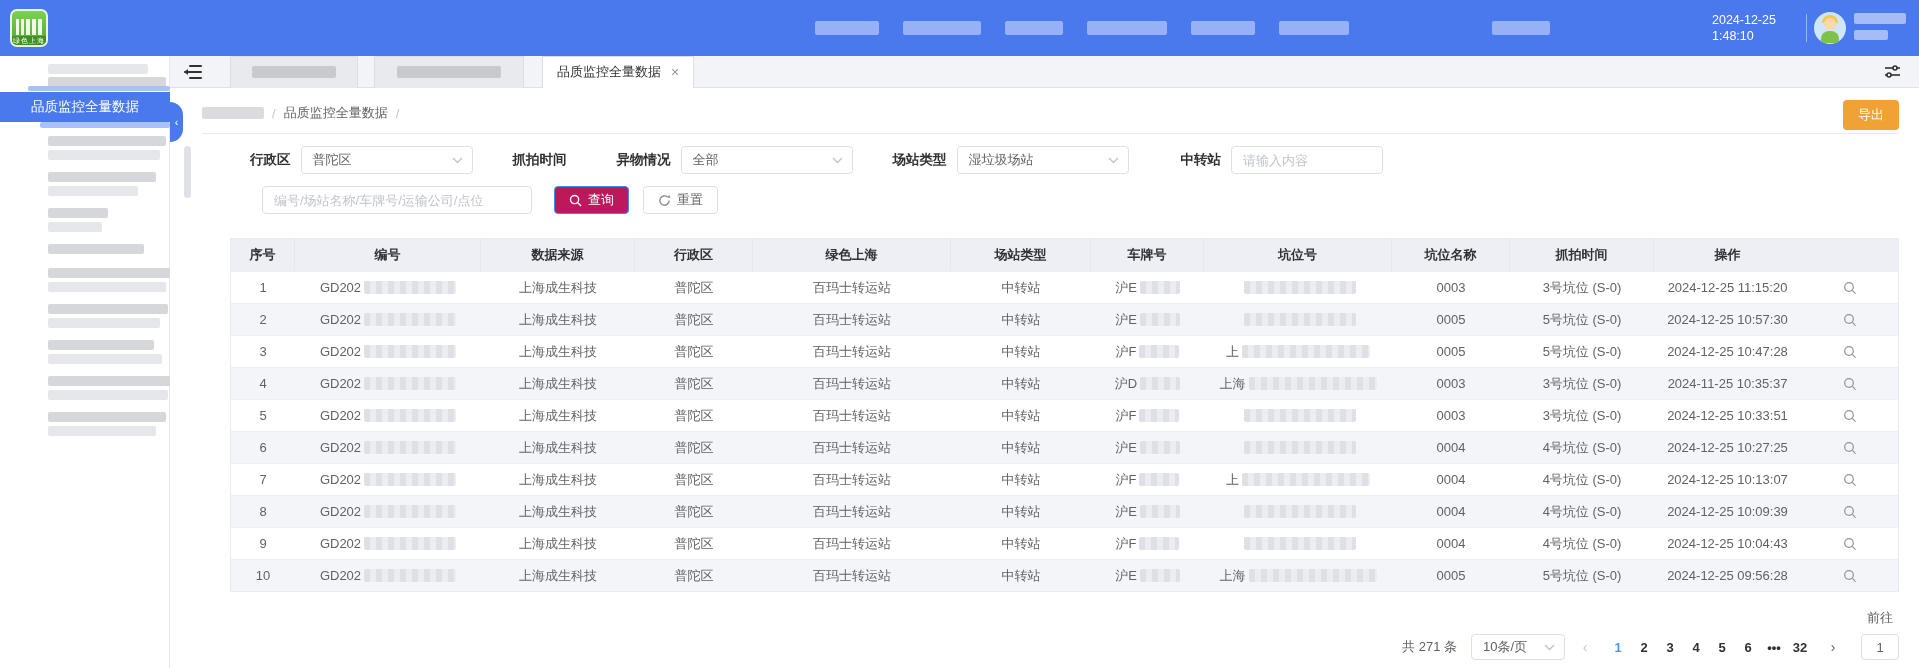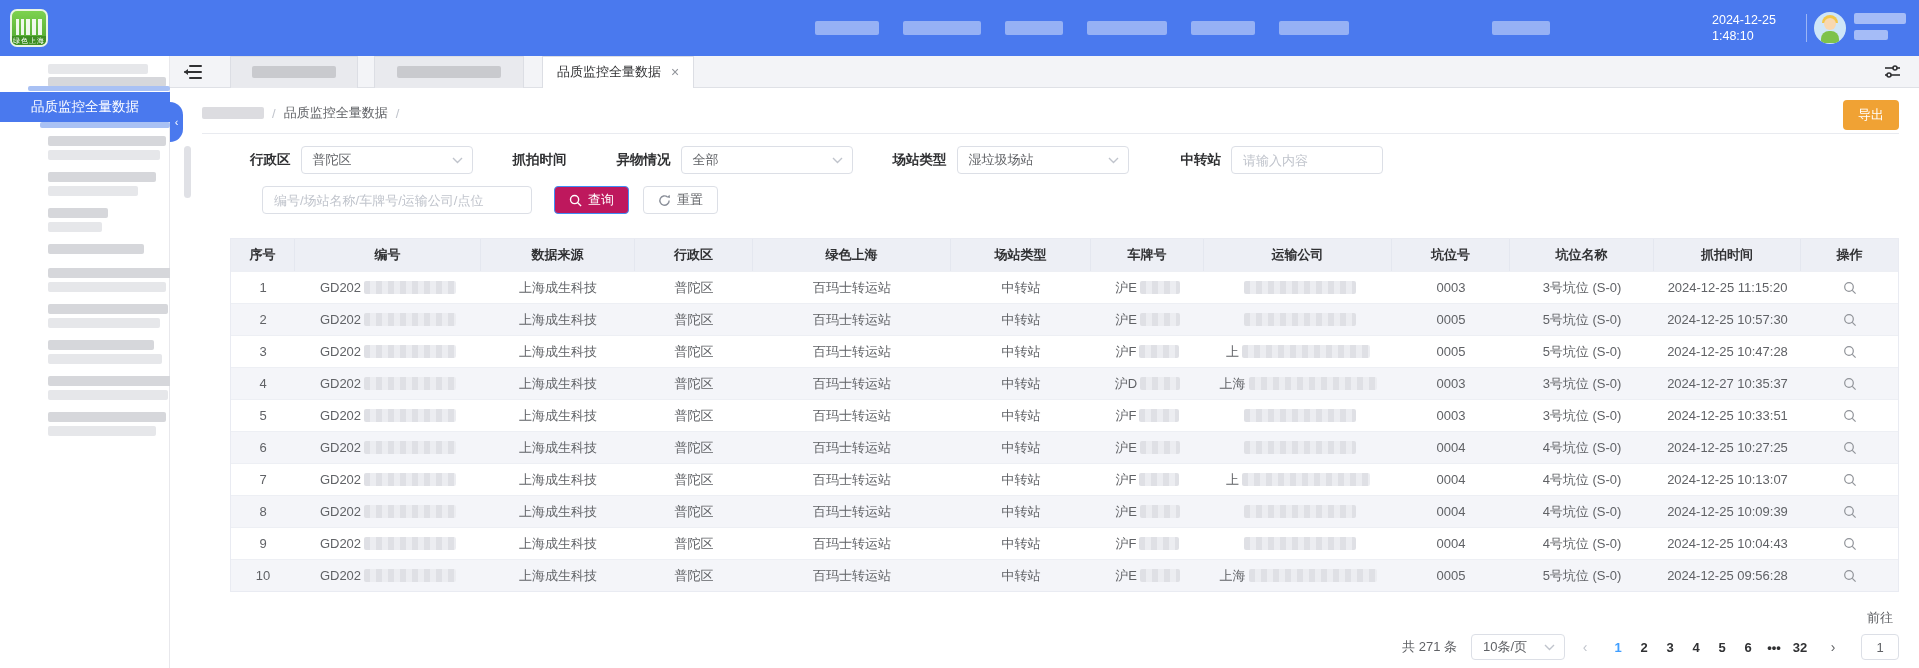--- a/index.html
+++ b/index.html
@@ -294,21 +294,20 @@
 
       <div class="table">
         <div class="thead">
             <div class="th">序号</div>
             <div class="th">编号</div>
             <div class="th">数据来源</div>
             <div class="th">行政区</div>
             <div class="th">绿色上海</div>
             <div class="th">场站类型</div>
             <div class="th">车牌号</div>
-            <div class="th">运输公司</div>
             <div class="th">坑位号</div>
             <div class="th">坑位名称</div>
             <div class="th">抓拍时间</div>
             <div class="th">操作</div>
           </div>
         <div id="tbody">
             <div class="tr">
               <div class="td">1</div>
               <div class="td">
                 <span>GD202</span>
@@ -411,21 +410,21 @@
               <div class="td">
                 <span>沪D</span>
                 <span class="redact" style="width:40px"></span>
               </div>
               <div class="td">
                 <span>上海</span>
                 <span class="redact" style="width:128px"></span>
               </div>
               <div class="td">0003</div>
               <div class="td">3号坑位 (S-0)</div>
-              <div class="td">2024-12-27 10:35:37</div>
+              <div class="td">2024-11-25 10:35:37</div>
               <div class="td">
                 <span class="mag-btn">
                   <svg width="14" height="14" viewBox="0 0 14 14">
                     <circle cx="6" cy="6" r="4.3" fill="none" stroke="#909399" stroke-width="1.2"></circle>
                     <line x1="9.3" y1="9.3" x2="12.6" y2="12.6" stroke="#909399" stroke-width="1.2"></line>
                   </svg>
                 </span>
               </div>
             </div>
             <div class="tr">

